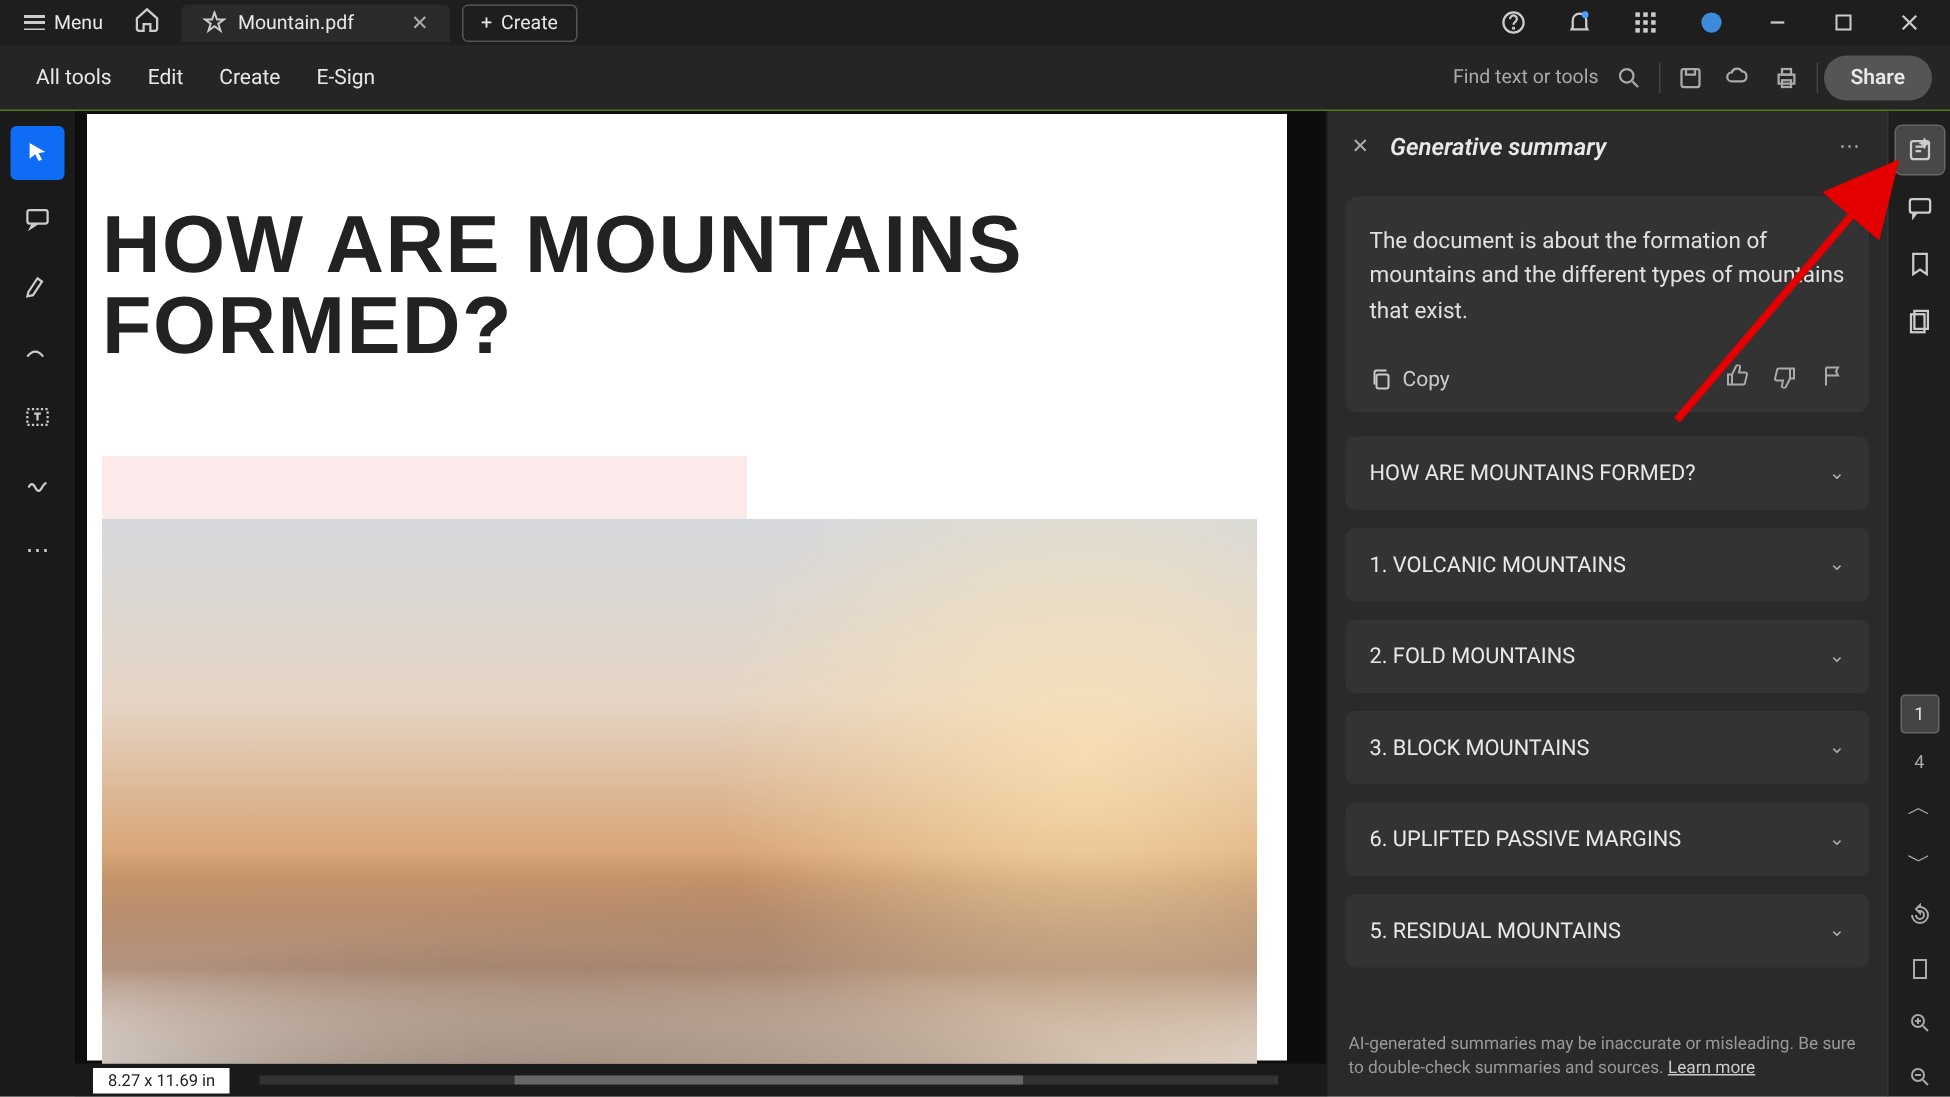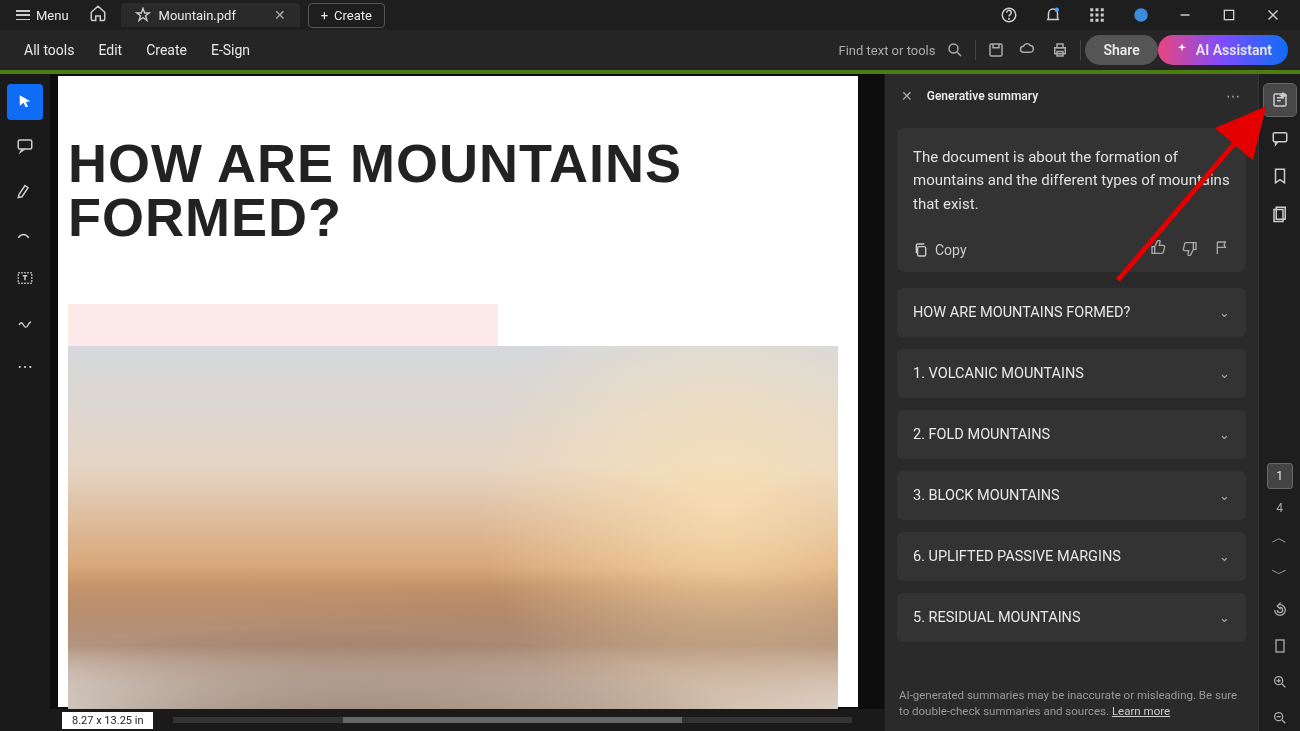--- a/index.html
+++ b/index.html
@@ -12,21 +12,21 @@
 .hamburger { width: 14px; height: 10px; display: flex; flex-direction: column; justify-content: space-between; }
 .hamburger span { display: block; height: 1.5px; background: #ccc; }
 .home-btn { padding: 6px 10px; cursor: pointer; }
 .tab { display: flex; align-items: center; gap: 8px; padding: 4px 14px; background: #2a2a2a; border-radius: 4px 4px 0 0; margin-left: 4px; font-size: 13px; }
 .tab-close { margin-left: 30px; cursor: pointer; font-size: 14px; color: #aaa; }
 .create-btn { display: flex; align-items: center; gap: 6px; padding: 4px 12px; margin-left: 8px; border: 1px solid #555; border-radius: 4px; font-size: 13px; cursor: pointer; }
 .titlebar-right { margin-left: auto; display: flex; align-items: center; gap: 2px; }
 .title-icon { width: 42px; height: 30px; display: flex; align-items: center; justify-content: center; cursor: pointer; }
 
 
-.toolbar { height: 44px; background: #252525; display: flex; align-items: center; padding: 0 12px; border-bottom: 4px solid #4d7c0f; justify-content: space-between; }
+.toolbar { height: 44px; background: #252525; display: flex; align-items: center; padding: 0 12px; border-bottom: 1px solid #4d7c0f; justify-content: space-between; }
 .tool-link { padding: 8px 12px; font-size: 14px; cursor: pointer; }
 .toolbar-right { margin-left: auto; display: flex; align-items: center; }
 .find-text { font-size: 13px; color: #aaa; margin-right: 4px; }
 .tb-icon { width: 32px; height: 32px; display: flex; align-items: center; justify-content: center; cursor: pointer; color: #aaa; }
 .tb-sep { width: 1px; height: 20px; background: #444; margin: 0 4px; }
 .share-btn { padding: 7px 18px; background: #555; border-radius: 18px; font-size: 14px; font-weight: 600; cursor: pointer; }
 .ai-btn { padding: 7px 16px; background: linear-gradient(90deg, #e8467e, #7c4dff, #0f6df5); border-radius: 18px; font-size: 14px; font-weight: 600; cursor: pointer; display: flex; align-items: center; gap: 6px; }
 
 
 .main { display: flex; height: calc(731px - 74px); }
@@ -54,21 +54,21 @@
 }
 .doc-statusbar { height: 22px; background: #1a1a1a; display:flex; align-items:center; padding: 0 12px; }
 .page-dim-box { background:#fff; color:#222; font-size:11px; padding:2px 10px; }
 .hscroll { flex:1; margin:0 20px; height:6px; background:#333; position:relative; }
 .hscroll-thumb{ position:absolute; left:25%; width:50%; height:100%; background:#666; }
 
 
 .panel { width: 374px; background: #2a2a2a; display: flex; flex-direction: column; border-left: 1px solid #1a1a1a; }
 .panel-header { display: flex; align-items: center; padding: 14px 16px; gap: 14px; }
 .panel-close { cursor: pointer; color: #aaa; font-size: 14px; }
-.panel-title { font-size: 12px; font-weight: 600; }
+.panel-title { font-size: 16px; font-weight: 600; font-style: italic; }
 .panel-more { margin-left: auto; cursor: pointer; color: #aaa; letter-spacing: 2px; font-size:14px; }
 .panel-body { flex: 1; overflow-y: auto; padding: 10px 12px 0 12px; }
 .summary-card { background: #333; border-radius: 8px; padding: 18px 16px 12px 16px; margin-bottom: 16px; }
 .summary-text { font-size: 15px; line-height: 1.55; color: #e0e0e0; }
 .summary-actions { display: flex; align-items: center; margin-top: 24px; gap: 8px; }
 .copy-btn { display: flex; align-items: center; gap: 6px; font-size: 14px; cursor: pointer; color:#ccc; }
 .fa-right { margin-left: auto; display: flex; gap: 16px; color: #aaa; }
 .fa-right span { cursor: pointer; }
 .outline-item { background: #333; border-radius: 6px; padding: 16px 16px; margin-bottom: 12px; display: flex; align-items: center; justify-content: space-between; cursor: pointer; font-size: 14.5px; }
 .chev { color:#aaa; font-size: 13px; }
@@ -199,26 +199,20 @@
       </div>
     <div class="tb-icon">
         <svg class="ic" viewBox="0 0 24 24" fill="none" stroke="currentColor" stroke-width="2">
           <rect x="5" y="9" width="14" height="8"></rect>
           <rect x="8" y="4" width="8" height="5"></rect>
           <rect x="8" y="14" width="8" height="6"></rect>
         </svg>
       </div>
     <div class="tb-sep"></div>
     <div class="share-btn">Share</div>
-    <div class="ai-btn">
-      <svg class="ic2" viewBox="0 0 24 24" fill="#fff">
-          <path d="M12 2l1.5 4.5L18 8l-4.5 1.5L12 14l-1.5-4.5L6 8l4.5-1.5z"></path>
-        </svg>
-      <span>AI Assistant</span>
-    </div>
   </div>
 </div>
 
 <div class="main">
 
   <div class="left-tools">
     <div class="ltool active">
         <svg class="ic" viewBox="0 0 24 24" fill="#fff">
           <path d="M5 3l14 8-6 1 3 6-3 1-3-6-5 4z"></path>
         </svg>
@@ -257,21 +251,21 @@
 
   <div class="doc-area">
     <div class="doc-scroll">
       <div class="page">
         <div class="page-heading">HOW ARE MOUNTAINS FORMED?</div>
         <div class="pinkbox"></div>
         <div class="mountain-img"></div>
       </div>
     </div>
     <div class="doc-statusbar">
-      <div class="page-dim-box">8.27 x 13.25 in</div>
+      <div class="page-dim-box">8.27 x 11.69 in</div>
       <div class="hscroll">
           <div class="hscroll-thumb"></div>
         </div>
     </div>
   </div>
 
   <div class="panel">
     <div class="panel-header">
       <span class="panel-close">✕</span>
       <span class="panel-title">Generative summary</span>

